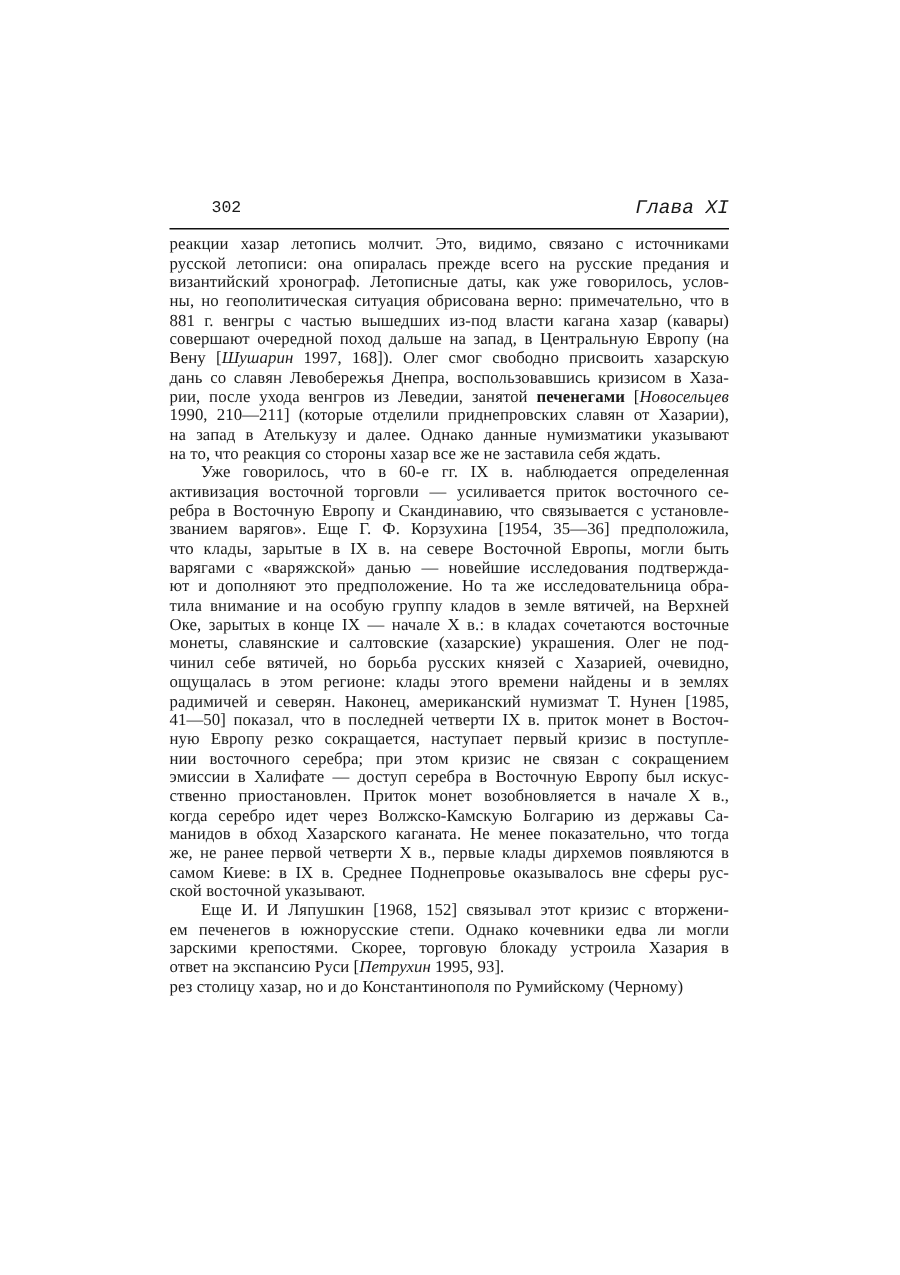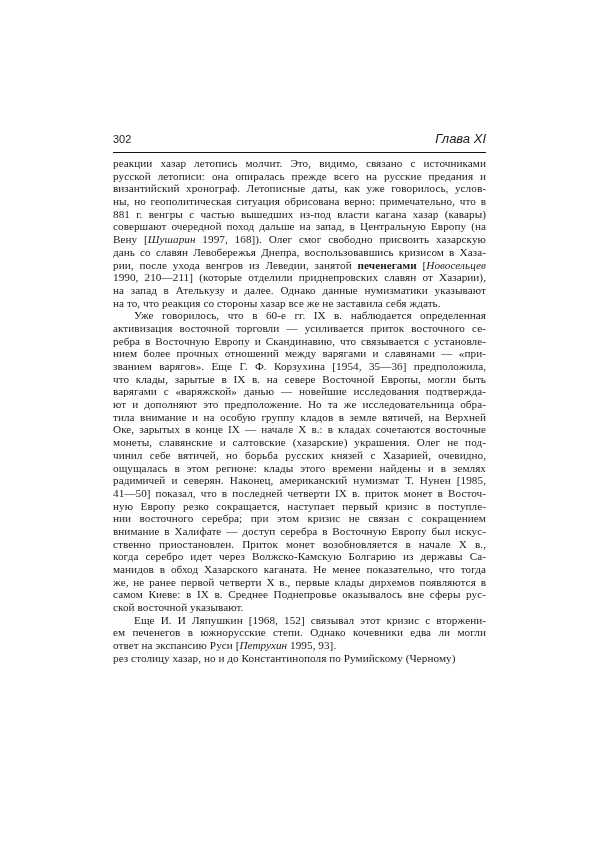--- a/index.html
+++ b/index.html
@@ -6,21 +6,22 @@
   body {
     width: 600px; height: 850px; background: #ffffff; position: relative; overflow: hidden;
     font-family: "DejaVu Serif", "Liberation Serif", serif; color: #1a1a1a;
   }
   .page {
     position: absolute; left: 113px; top: 131px; width: 373px;
   }
   .header {
     display: flex; justify-content: space-between; align-items: flex-end;
     font-size: 10.5px; height: 16px; line-height: 16px;
-    font-family: Liberation Sans, sans-serif;
+    font-family: Liberation Mono, monospace;
+    margin-left: 28px;
   }
   .header .folio { font-size: 11px; }
   .header .running { font-style: italic; font-size: 13px; }
   .rule { height: 0; border-top: 1.2px solid #111; margin-top: 5px; margin-bottom: 4px; }
   .body {
     font-family: "Liberation Serif", serif;
     font-size: 11.2px; line-height: 12.7px; text-align: justify; hyphens: manual;
     letter-spacing: 0.05px;
   }
   .body p { margin: 0; }
@@ -51,44 +52,44 @@
         <span class="line"><span>дань со славян Левобережья Днепра, воспользовавшись кризисом в Хаза-</span></span>
         <span class="line"><span>рии, после ухода венгров из Леведии, занятой </span><span class="b">печенегами</span><span> [</span><span class="it">Новосельцев</span></span>
         <span class="line"><span>1990, 210—211] (которые отделили приднепровских славян от Хазарии),</span></span>
         <span class="line"><span>на запад в Ателькузу и далее. Однако данные нумизматики указывают</span></span>
         <span class="line last"><span>на то, что реакция со стороны хазар все же не заставила себя ждать.</span></span>
       </p>
       <p>
         <span class="line first"><span>Уже говорилось, что в 60-е гг. IX в. наблюдается определенная</span></span>
         <span class="line"><span>активизация восточной торговли — усиливается приток восточного се-</span></span>
         <span class="line"><span>ребра в Восточную Европу и Скандинавию, что связывается с установле-</span></span>
-        <span class="line"><span>нием более прочных отношений между варягами и славянами — «при-</span></span>
         <span class="line"><span>званием варягов». Еще Г. Ф. Корзухина [1954, 35—36] предположила,</span></span>
         <span class="line"><span>что клады, зарытые в IX в. на севере Восточной Европы, могли быть</span></span>
         <span class="line"><span>варягами с «варяжской» данью — новейшие исследования подтвержда-</span></span>
         <span class="line"><span>ют и дополняют это предположение. Но та же исследовательница обра-</span></span>
         <span class="line"><span>тила внимание и на особую группу кладов в земле вятичей, на Верхней</span></span>
         <span class="line"><span>Оке, зарытых в конце IX — начале X в.: в кладах сочетаются восточные</span></span>
         <span class="line"><span>монеты, славянские и салтовские (хазарские) украшения. Олег не под-</span></span>
         <span class="line"><span>чинил себе вятичей, но борьба русских князей с Хазарией, очевидно,</span></span>
         <span class="line"><span>ощущалась в этом регионе: клады этого времени найдены и в землях</span></span>
         <span class="line"><span>радимичей и северян. Наконец, американский нумизмат Т. Нунен [1985,</span></span>
         <span class="line"><span>41—50] показал, что в последней четверти IX в. приток монет в Восточ-</span></span>
         <span class="line"><span>ную Европу резко сокращается, наступает первый кризис в поступле-</span></span>
         <span class="line"><span>нии восточного серебра; при этом кризис не связан с сокращением</span></span>
-        <span class="line"><span>внимание в Халифате — доступ серебра в Восточную Европу был искус-</span></span>
+        <span class="line"><span>эмиссии в Халифате — доступ серебра в Восточную Европу был искус-</span></span>
         <span class="line"><span>ственно приостановлен. Приток монет возобновляется в начале X в.,</span></span>
         <span class="line"><span>когда серебро идет через Волжско-Камскую Болгарию из державы Са-</span></span>
         <span class="line"><span>манидов в обход Хазарского каганата. Не менее показательно, что тогда</span></span>
         <span class="line"><span>же, не ранее первой четверти X в., первые клады дирхемов появляются в</span></span>
         <span class="line"><span>самом Киеве: в IX в. Среднее Поднепровье оказывалось вне сферы рус-</span></span>
         <span class="line last"><span>ской восточной указывают.</span></span>
       </p>
       <p>
         <span class="line first"><span>Еще И. И Ляпушкин [1968, 152] связывал этот кризис с вторжени-</span></span>
         <span class="line"><span>ем печенегов в южнорусские степи. Однако кочевники едва ли могли</span></span>
+        <span class="line"><span>зарскими крепостями. Скорее, торговую блокаду устроила Хазария в</span></span>
         <span class="line last"><span>ответ на экспансию Руси [</span><span class="it">Петрухин</span><span> 1995, 93].</span></span>
       </p>
       <p>
         <span class="line last"><span>рез столицу хазар, но и до Константинополя по Румийскому (Черному)</span></span>
       </p>
     </div>
 </div>
 
 </body></html>

